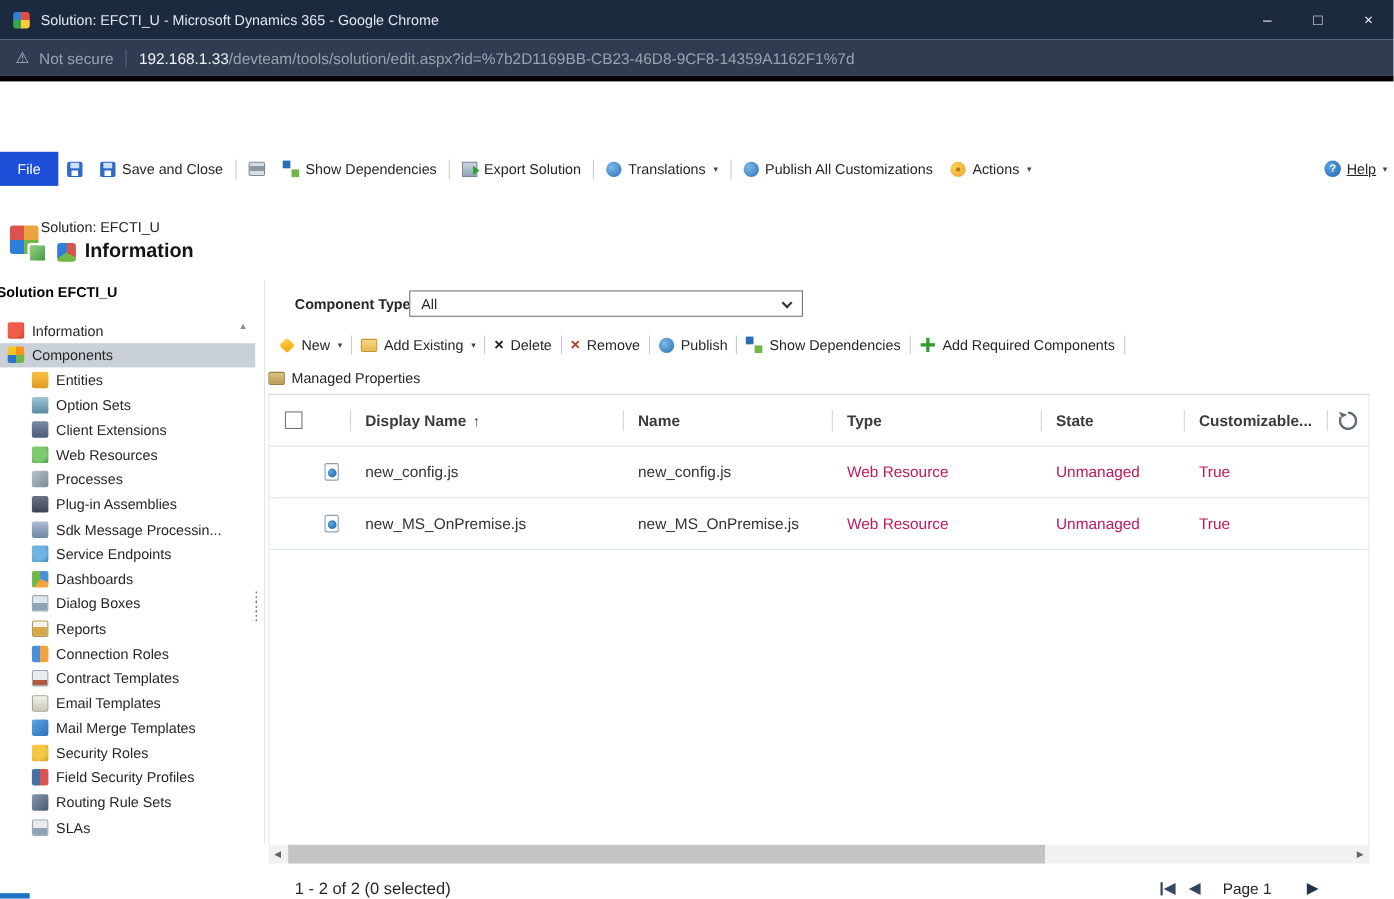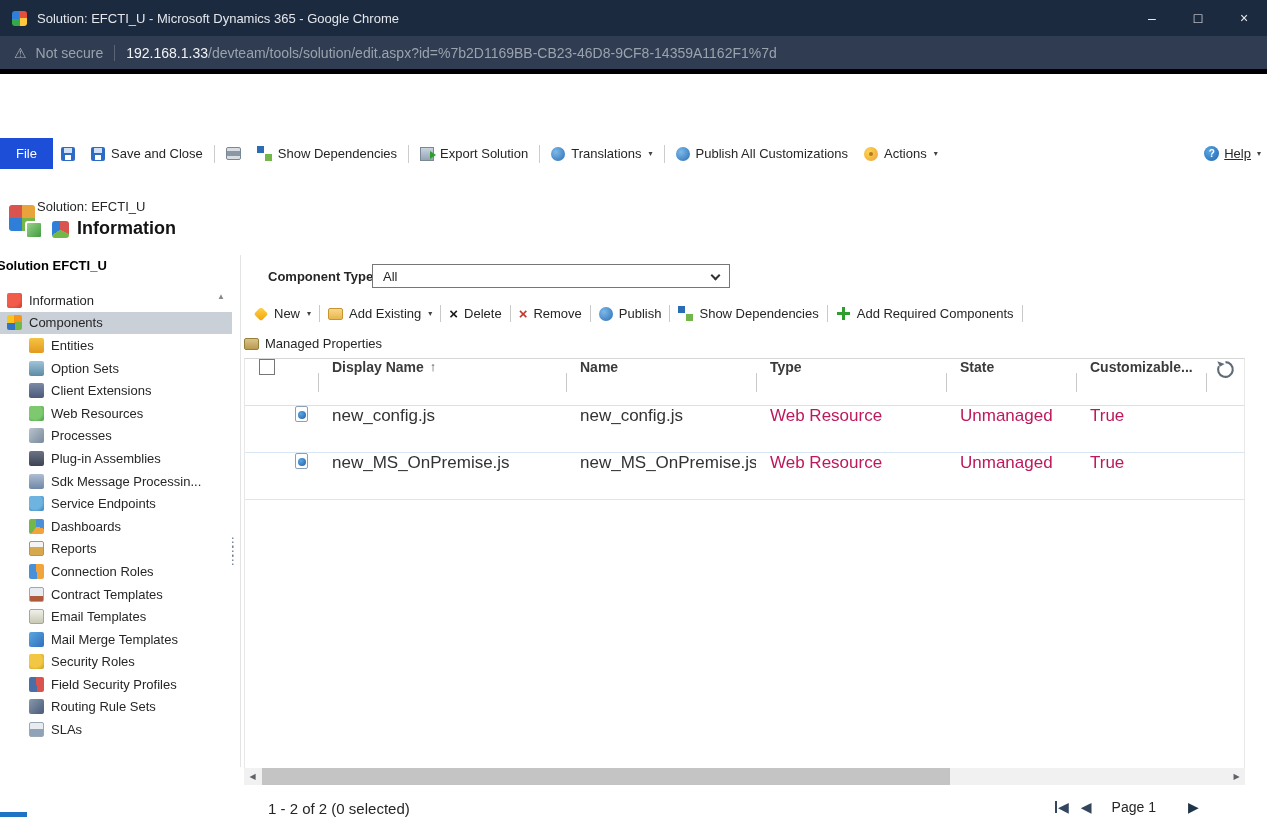--- a/index.html
+++ b/index.html
@@ -109,26 +109,26 @@
   .ct-select { position:absolute; left:372px; top:264px; width:358px; height:24px; background:#fff; border:1px solid #767676; display:flex; align-items:center; padding:0 10px; font-size:13px; }
   .ct-chevron { position:absolute; right:10px; top:7px; width:7px; height:7px; border-right:2px solid #333; border-bottom:2px solid #333; transform:rotate(45deg); }
 
   .toolbar1 { position:absolute; left:246px; top:299px; height:29px; display:flex; align-items:center; font-size:13px; }
   .tb-item { display:flex; align-items:center; gap:6px; padding:0 8px; white-space:nowrap; }
   .tb-sep { width:1px; height:17px; background:#c9c9c9; flex:none; }
   .toolbar2 { position:absolute; left:236px; top:330px; height:27px; display:flex; align-items:center; font-size:13px; }
 
   .grid { position:absolute; left:244px; top:358px; width:1001px; height:410px; background:#fff; border-top:1px solid #d6d6d6; border-left:1px solid #e8e8e8; border-right:1px solid #e8e8e8; }
   .grid-header { display:flex; height:47px; align-items:center; border-bottom:1px solid #e0e0e0; font-size:14px; color:#3b3b3b; font-weight:600; }
-  .gcell { position:relative; height:100%; display:flex; padding-left:14px; overflow:hidden; }
+  .gcell { position:relative; height:100%; display:flex; align-items:center; padding-left:14px; overflow:hidden; }
   .w-check { width:73px; } .w-display { width:248px; } .w-name { width:190px; } .w-type { width:190px; } .w-state { width:130px; } .w-cust { width:130px; } .w-refresh { flex:1; justify-content:center; padding-left:0; }
   .gcell.sep::before { content:""; position:absolute; left:0; top:14px; height:19px; width:1px; background:#c9c9c9; }
   .checkbox { width:16px; height:16px; border:1px solid #767676; background:#fff; }
   .sort-arrow { font-size:13px; margin-left:6px; color:#444; font-weight:normal; }
-  .grid-row { display:flex; height:47px; align-items:center; border-bottom:1px solid #d9e7f5; font-size:17px; color:#333; }
+  .grid-row { display:flex; height:47px; align-items:center; border-bottom:1px solid #d9e7f5; font-size:14px; color:#333; }
   .grid-row .muted { color:#be185d; }
   .icon-cell { justify-content:flex-end; padding-right:10px; }
   .doc-ic { width:13px; height:16px; background:#fff; border:1px solid #8aa0b4; border-radius:2px; position:relative; }
   .doc-ic::after { content:""; position:absolute; left:2px; top:4px; width:8px; height:8px; border-radius:50%; background:radial-gradient(circle at 35% 35%,#5aa7e0,#1e5fa8); }
 
   .hscroll { position:absolute; left:244px; top:768px; width:1001px; height:17px; background:#f1f1f1; }
   .hs-arrow { position:absolute; top:0; width:17px; height:17px; display:flex; align-items:center; justify-content:center; color:#5f6368; font-size:8px; }
   .hs-left { left:0; } .hs-right { right:0; }
   .hs-thumb { position:absolute; left:18px; top:0; width:688px; height:17px; background:#c4c4c4; }
 
@@ -257,20 +257,24 @@
       </div>
     <div class="side-item sub">
         <span class="si c9"></span>
         <span>Service Endpoints</span>
       </div>
     <div class="side-item sub">
         <span class="si c10"></span>
         <span>Dashboards</span>
       </div>
     <div class="side-item sub">
+        <span class="si c11"></span>
+        <span>Dialog Boxes</span>
+      </div>
+    <div class="side-item sub">
         <span class="si c12"></span>
         <span>Reports</span>
       </div>
     <div class="side-item sub">
         <span class="si c13"></span>
         <span>Connection Roles</span>
       </div>
     <div class="side-item sub">
         <span class="si c15"></span>
         <span>Contract Templates</span>

